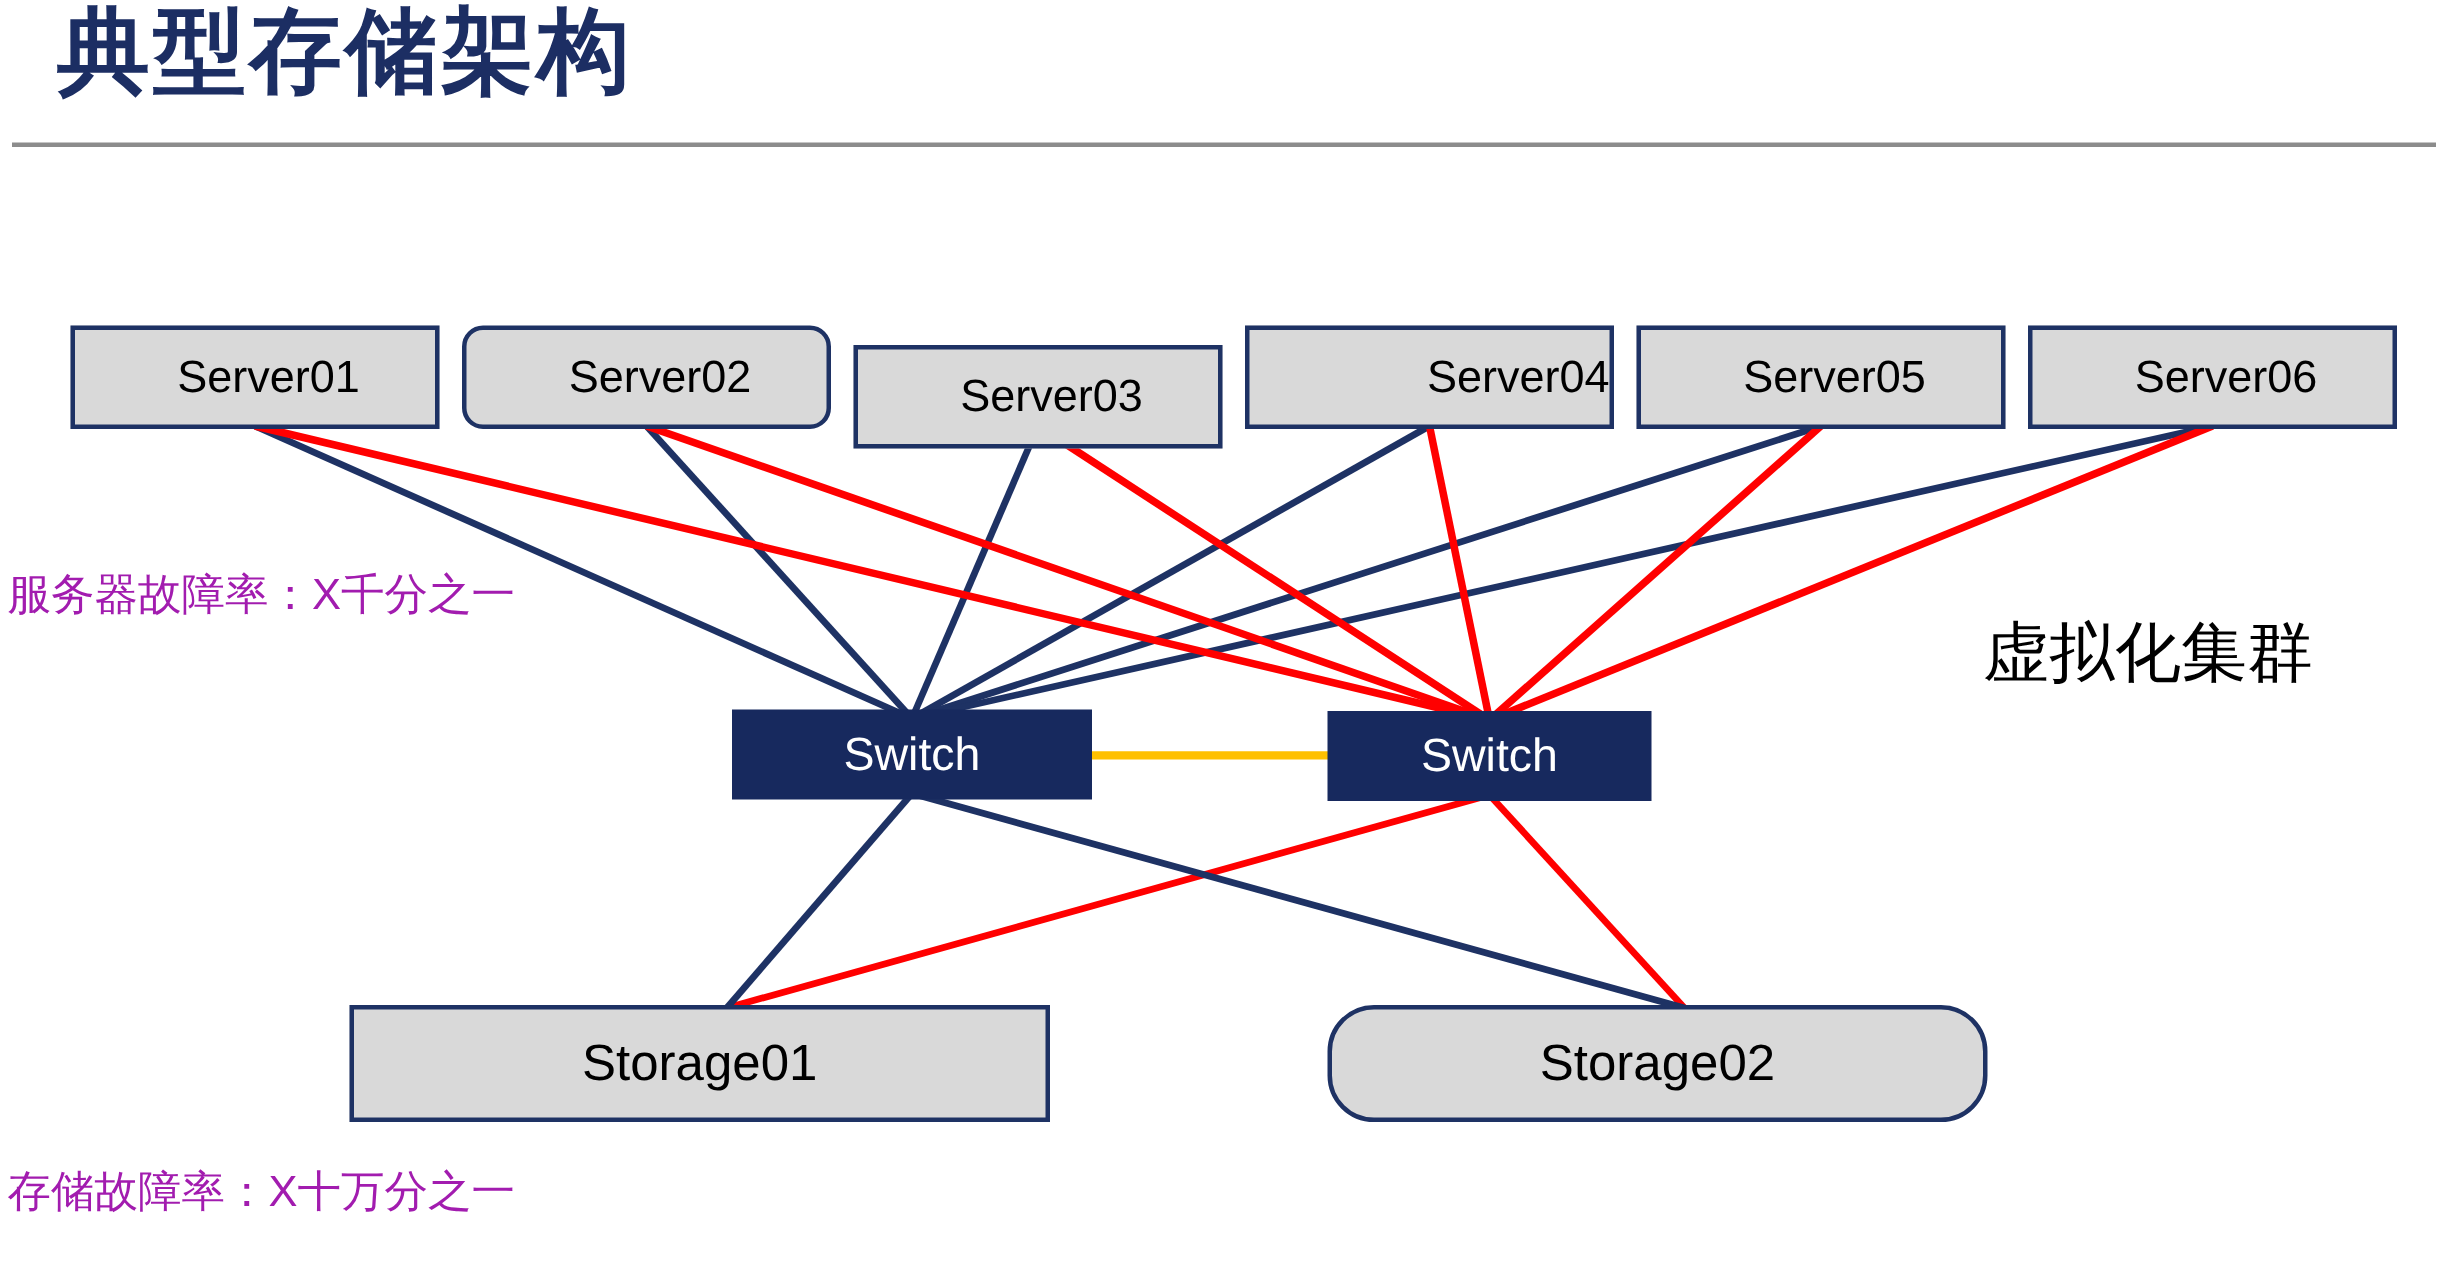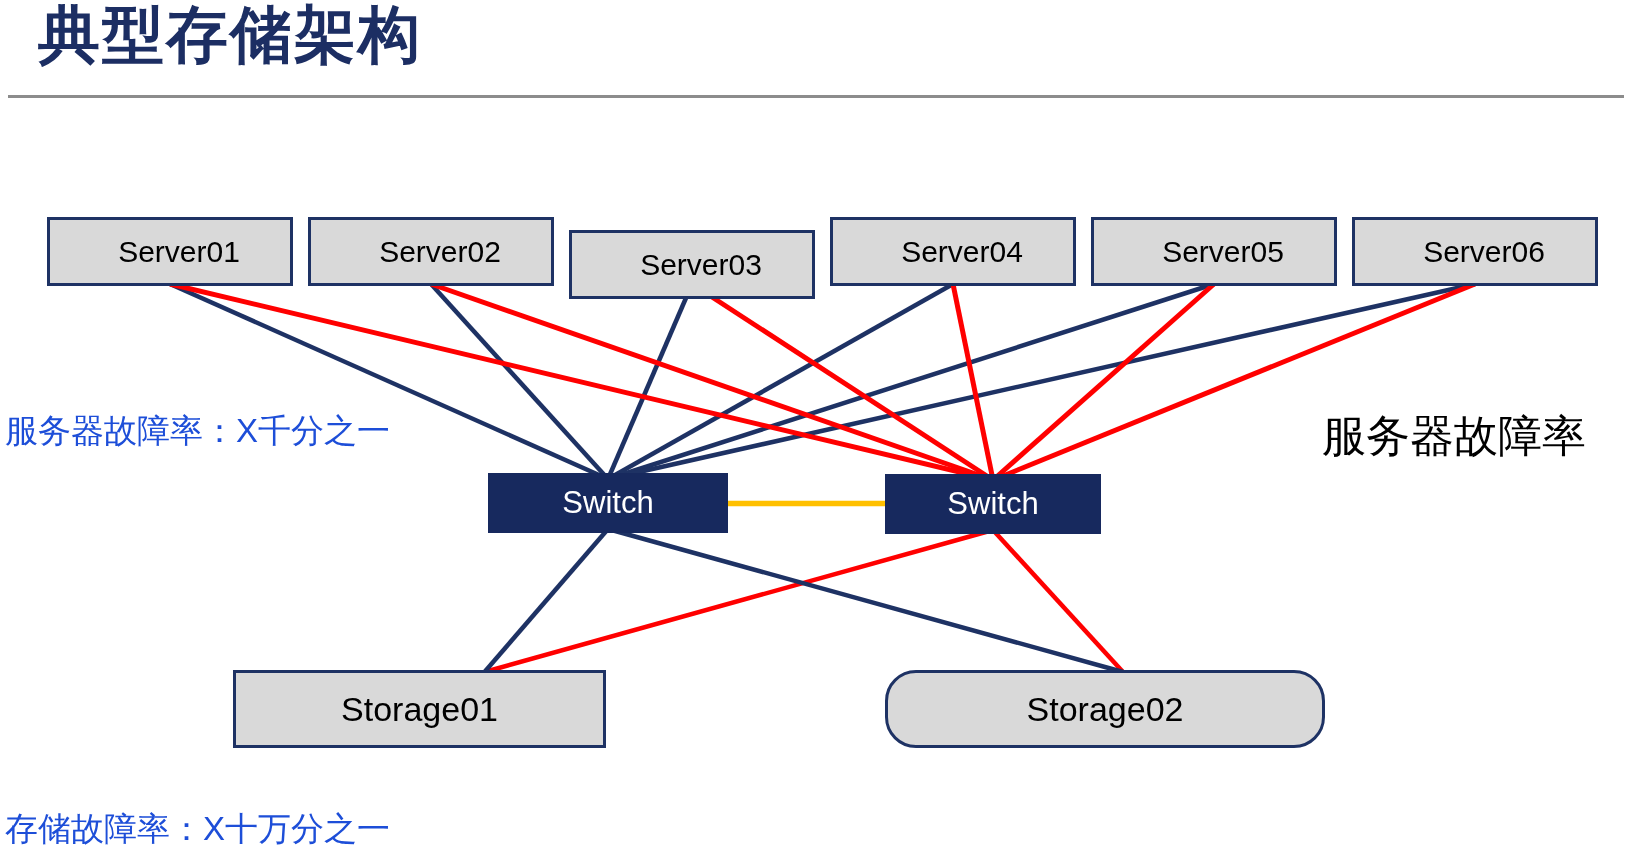--- a/index.html
+++ b/index.html
@@ -28,40 +28,40 @@
     position:absolute;z-index:2;
     display:flex;align-items:center;justify-content:center;
     box-sizing:border-box;
   }
   .server{
     width:246px;height:69px;top:217px;
     background:var(--node-gray,#D9D9D9);
     border:3px solid var(--navy,#1E3264);
     font-size:30px;color:#000;padding-left:18px;
   }
-  .server.s1{left:47px;} .server.s2{left:308px;} .server.s3{left:569px;margin-top:13px;}
-  .server.s4{left:830px;} .server.s5{left:1091px;} .server.s6{left:1352px;}
+  .server.s1{left:47px;} .server.s2{left:308px;border-radius:14px;} .server.s3{left:569px;margin-top:13px;}
+  .server.s4{left:830px;justify-content:flex-end;} .server.s5{left:1091px;} .server.s6{left:1352px;}
   .switch{
     height:60px;
     background:var(--switch-navy,#17295E);
     color:#fff;font-size:31px;
   }
   .switch.w1{left:488px;top:473px;width:240px;}
   .switch.w2{left:885px;top:474px;width:216px;}
   .storage{
     height:78px;top:670px;
     background:var(--node-gray,#D9D9D9);
     border:3px solid var(--navy,#1E3264);
     font-size:34px;color:#000;
   }
-  .storage.g1{left:233px;width:373px;}
+  .storage.g1{left:233px;width:467px;}
   .storage.g2{left:885px;width:440px;border-radius:31px;}
   .side-label{
     position:absolute;left:5px;z-index:3;
-    font-size:33px;color:#1d4ed8;white-space:nowrap;margin-top:32px;
+    font-size:29px;color:#a21caf;white-space:nowrap;
   }
   .side-label.top{top:377px;}
   .side-label.bottom{top:775px;}
   .cluster-note{
     position:absolute;left:1322px;top:410px;z-index:3;
     font-size:44px;line-height:52px;color:#000;white-space:nowrap;
   }
 </style>
 </head>
 <body>
@@ -121,16 +121,16 @@
     <span>Storage01</span>
   </div>
   <div class="node storage g2">
     <span>Storage02</span>
   </div>
 
   <div class="side-label top">服务器故障率：X千分之一</div>
   <div class="side-label bottom">存储故障率：X十万分之一</div>
 
   <div class="cluster-note">
-    <div>服务器故障率</div>
+    <div>虚拟化集群</div>
   </div>
 
 </div>
 
 </body></html>

